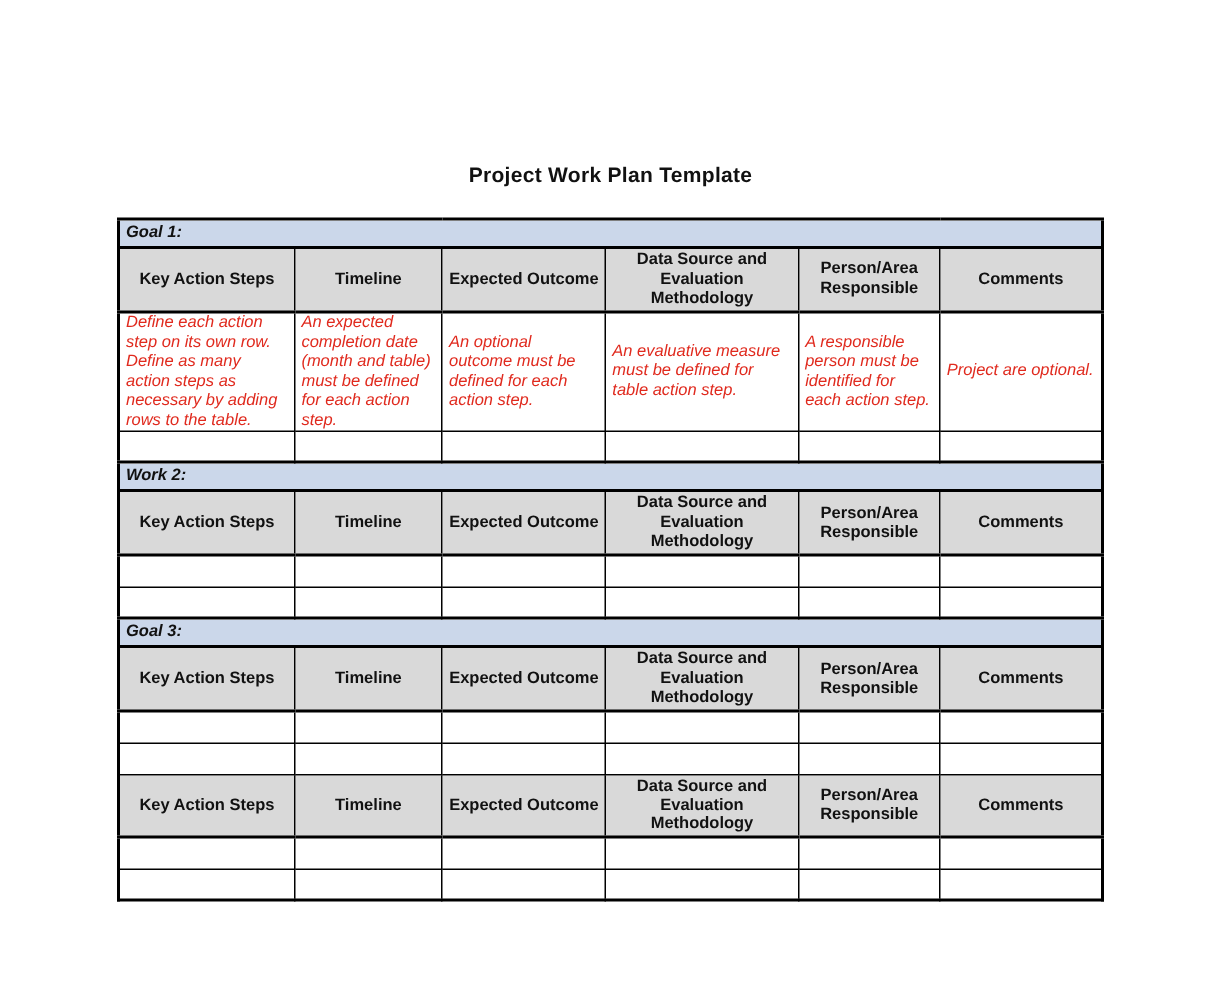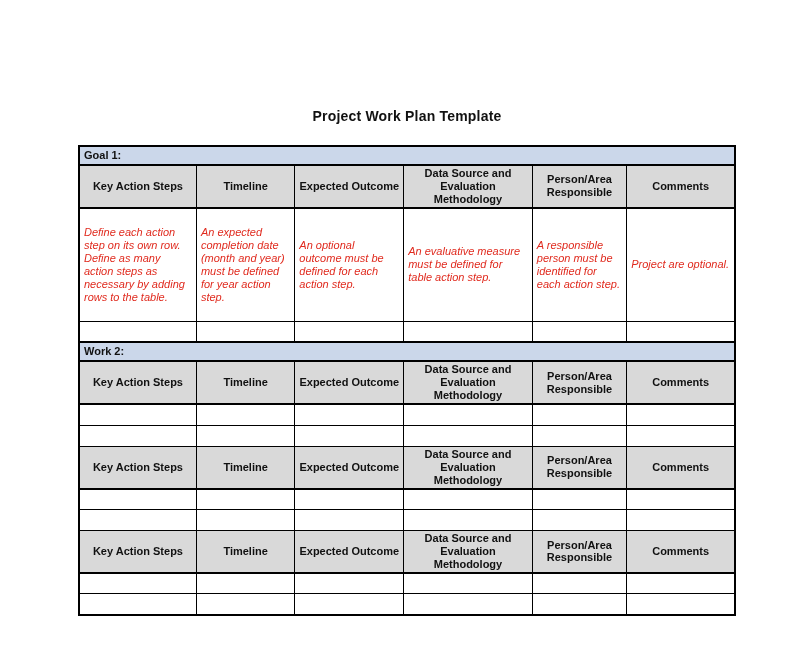--- a/index.html
+++ b/index.html
@@ -56,37 +56,38 @@
   tr.goal-row td {
     background: var(--goal-band-bg);
     border-top: 2px solid var(--border);
     border-bottom: 2px solid var(--border);
     height: 19px;
     font-weight: bold;
     text-align: left;
     vertical-align: middle;
     padding-left: 4px;
     color: #111111;
+    font-style: italic;
   }
   tr.header-row th {
     background: var(--header-bg);
     border-bottom: 2px solid var(--border);
     height: 26px;
     font-weight: bold;
     text-align: center;
     vertical-align: middle;
     color: #111111;
   }
   tr.instruction-row td {
     height: 62px;
     vertical-align: middle;
     color: var(--instruction-text);
     font-style: italic;
     text-align: left;
-    padding: 17px 4px;
+    padding: 0 4px;
   }
   tr.blank-row td {
     height: 21px;
     background: #ffffff;
   }
 </style>
 </head>
 <body>
 
 <div class="page">
@@ -112,21 +113,21 @@
       <tr class="header-row">
         <th>Key Action Steps</th>
         <th>Timeline</th>
         <th>Expected Outcome</th>
         <th>Data Source and Evaluation Methodology</th>
         <th>Person/Area Responsible</th>
         <th>Comments</th>
       </tr>
       <tr class="instruction-row">
         <td>Define each action step on its own row. Define as many action steps as necessary by adding rows to the table.</td>
-        <td>An expected completion date (month and year) must be defined for year action step.</td>
+        <td>An expected completion date (month and table) must be defined for each action step.</td>
         <td>An optional outcome must be defined for each action step.</td>
         <td>An evaluative measure must be defined for table action step.</td>
         <td>A responsible person must be identified for each action step.</td>
         <td>Project are optional.</td>
       </tr>
       <tr class="blank-row">
         <td></td>
         <td></td>
         <td></td>
         <td></td>
@@ -161,20 +162,25 @@
         <td></td>
         <td></td>
         <td></td>
         <td></td>
         <td></td>
         <td></td>
       </tr>
     </tbody>
 
     <tbody>
+      <tr class="goal-row">
+        <td colspan="6">
+          <span>Goal 3:</span>
+        </td>
+      </tr>
       <tr class="header-row">
         <th>Key Action Steps</th>
         <th>Timeline</th>
         <th>Expected Outcome</th>
         <th>Data Source and Evaluation Methodology</th>
         <th>Person/Area Responsible</th>
         <th>Comments</th>
       </tr>
       <tr class="blank-row">
         <td></td>

